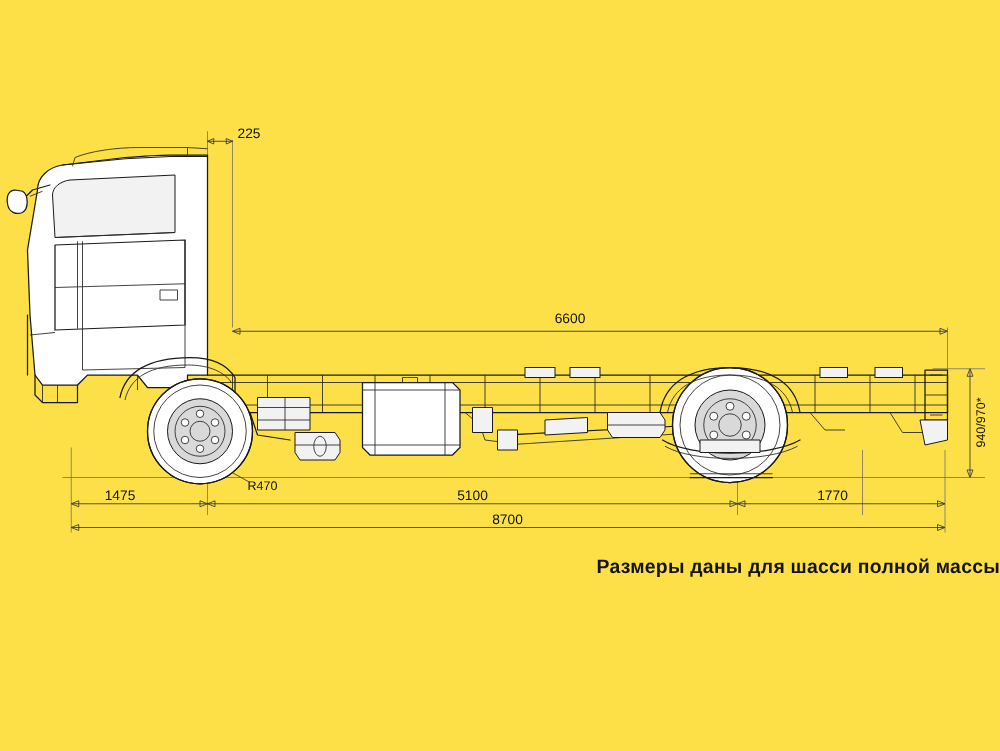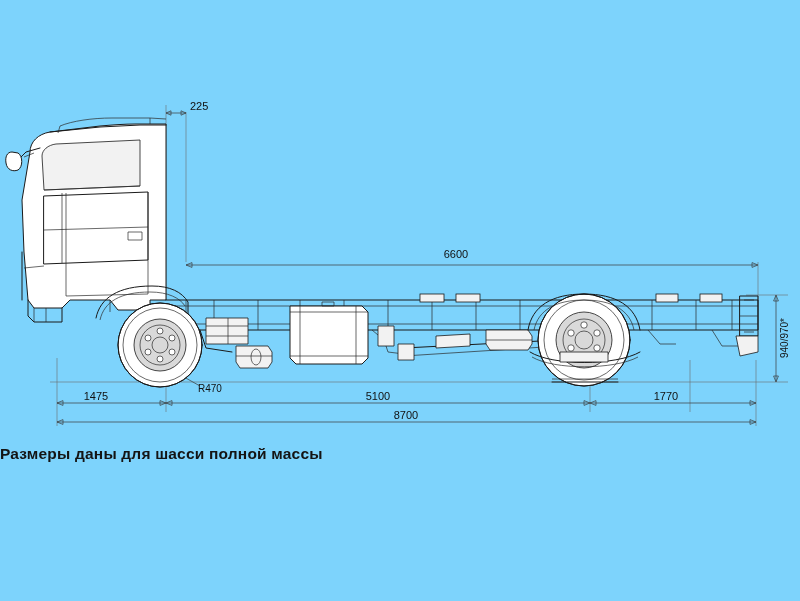--- a/index.html
+++ b/index.html
@@ -10,21 +10,21 @@
   body {
     width: 800px;
     height: 601px;
     font-family: "Liberation Sans", sans-serif;
     overflow: hidden;
   }
   #page {
     position: relative;
     width: 800px;
     height: 601px;
-    background: #7dd3fc;
+    background: #fde047;
   }
   #drawing-wrap {
     position: absolute;
     left: 0;
     top: 0;
     width: 800px;
     height: 440px;
   }
   svg.drawing {
     display: block;
@@ -76,21 +76,21 @@
   .dimtext-sm {
     font-family: "Liberation Sans", sans-serif;
     font-size: 10px;
     fill: #111111;
   }
   #caption {
     position: absolute;
     left: 0;
     top: 441px;
     width: 800px;
-    text-align: left;
+    text-align: right;
     color: #141414;
   }
   #caption .cap-line {
     font-family: "Liberation Sans", sans-serif;
     font-size: 15.5px;
     line-height: 25px;
     letter-spacing: 0.2px;
     font-weight: 600;
   }
 </style>

